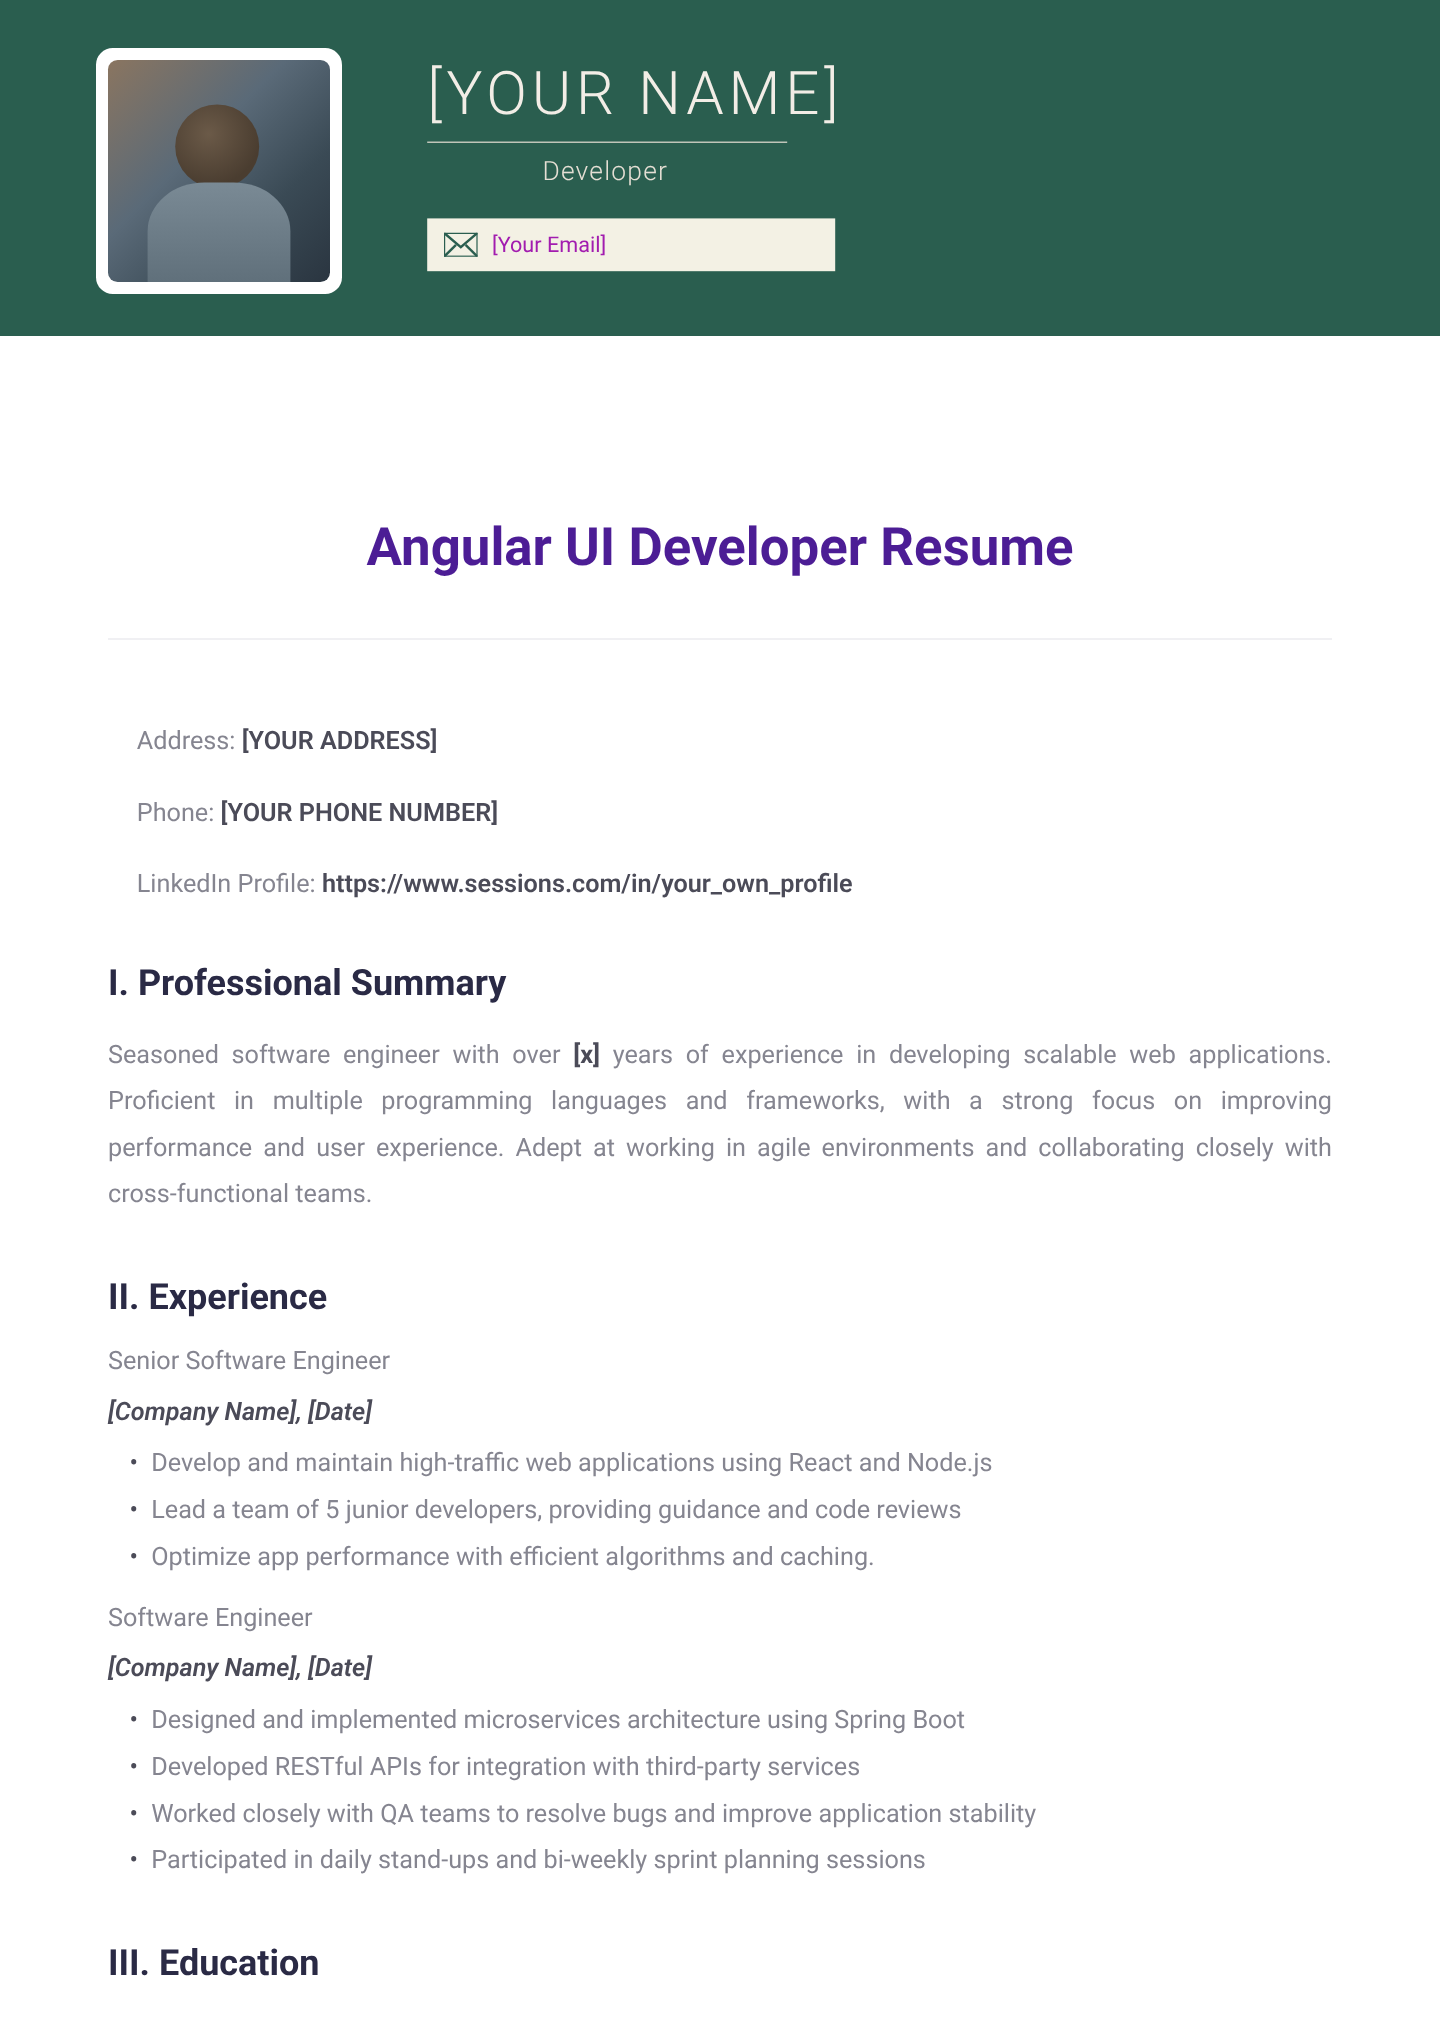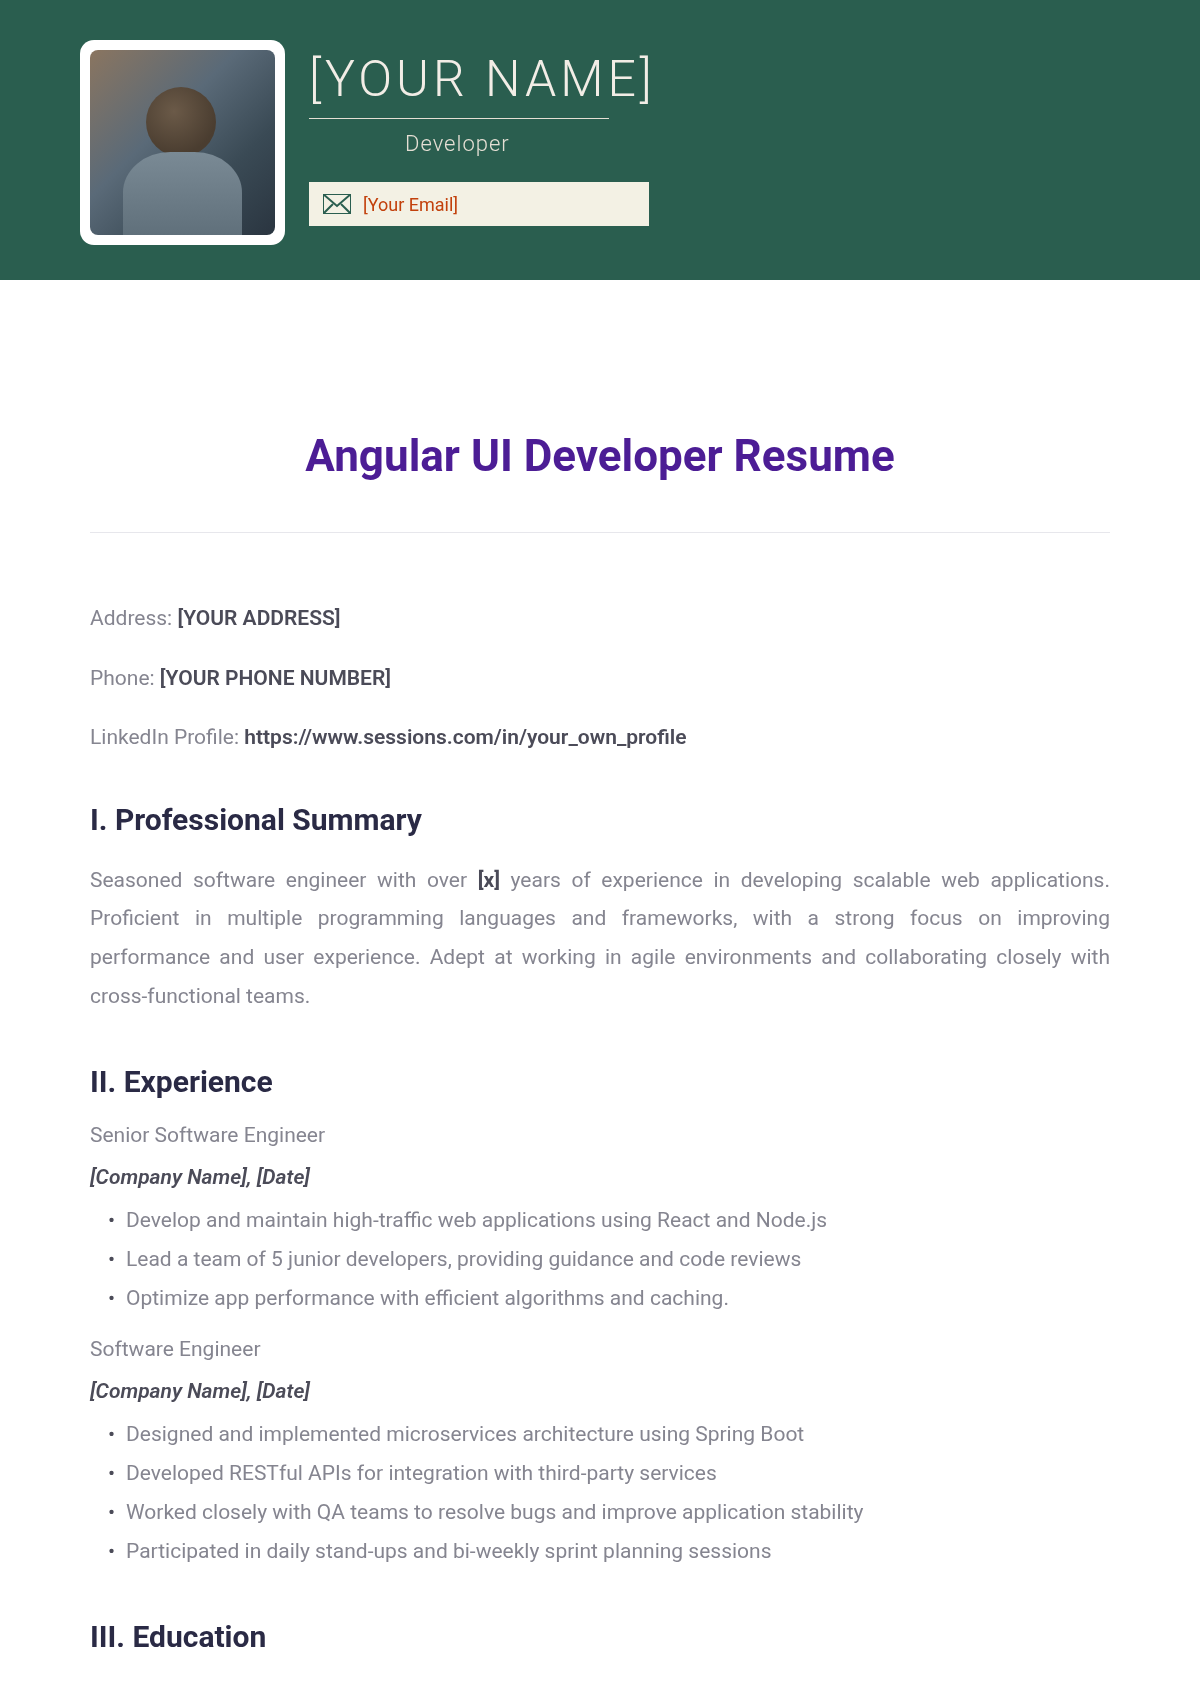--- a/index.html
+++ b/index.html
@@ -8,21 +8,21 @@
     background: #ffffff;
     width: 1200px;
     color: #333;
   }
   .header {
     background: #2a5e4f;
     height: 280px;
     padding: 40px 80px;
     display: flex;
     align-items: flex-start;
-    gap: 24px;
+    gap: 71px;
   }
   .photo-frame {
     background: #fff;
     border-radius: 14px;
     padding: 10px;
     width: 205px;
     height: 205px;
     flex-shrink: 0;
   }
   .photo {
@@ -81,21 +81,21 @@
   .email-pill {
     background: #f3f1e4;
     width: 340px;
     height: 44px;
     display: flex;
     align-items: center;
     padding: 0 14px;
     gap: 12px;
   }
   .email-pill .placeholder {
-    color: #c2410c;
+    color: #a21caf;
     font-size: 18px;
   }
   .mail-icon {
     width: 28px;
     height: 20px;
     position: relative;
     flex-shrink: 0;
   }
   .content {
     padding: 150px 90px 60px 90px;
@@ -110,20 +110,21 @@
   .doc-rule {
     border: none;
     border-top: 1px solid #e7e7ec;
     margin-bottom: 70px;
   }
   .field-line {
     font-size: 21px;
     color: #858590;
     margin-bottom: 28px;
     line-height: 1.5;
+    margin-left: 24px;
   }
   .field-line b {
     color: #4b4b58;
     font-weight: 600;
   }
   h2.section {
     font-size: 30px;
     font-weight: 700;
     color: #2a2a45;
     margin-top: 48px;

